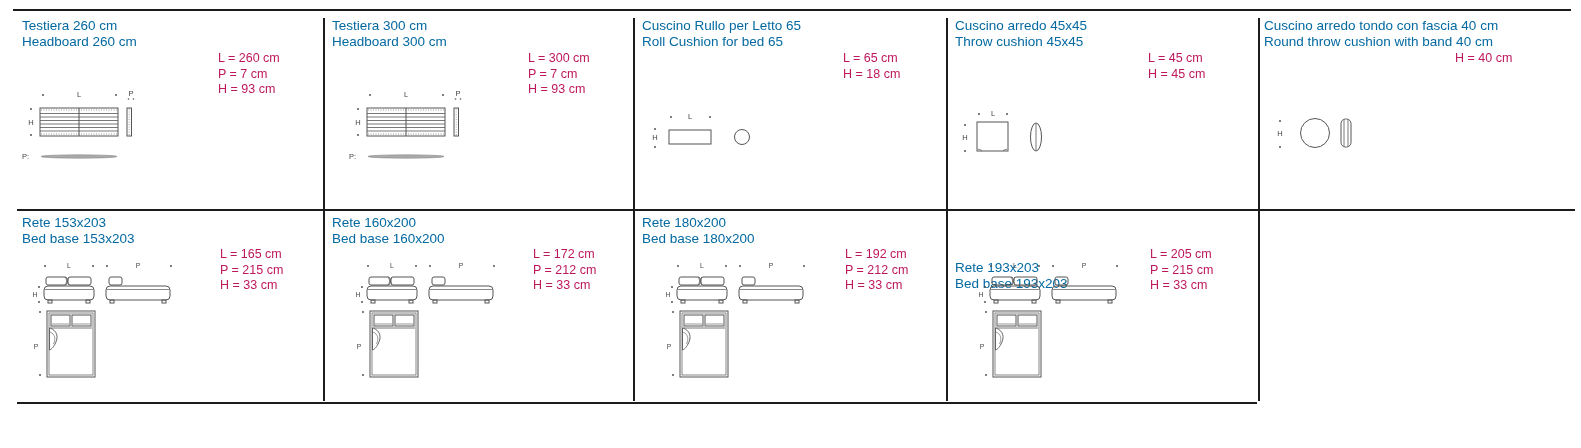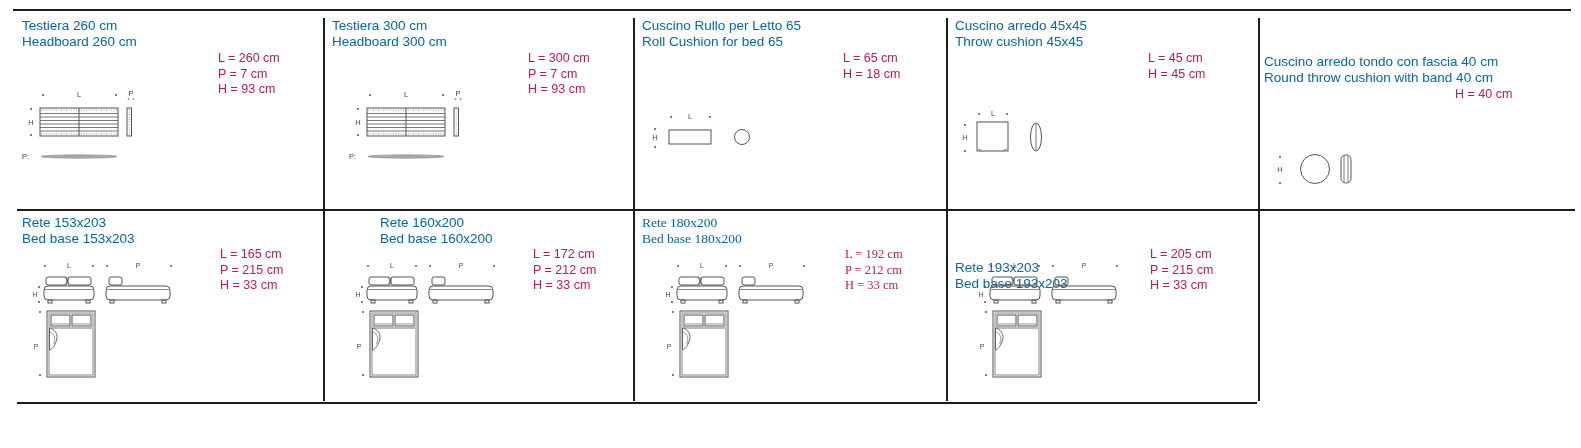--- a/index.html
+++ b/index.html
@@ -191,21 +191,21 @@
     </div>
     <div class="dims" style="left:202px;top:41px;">
       <div>L = 45 cm</div>
       <div>H = 45 cm</div>
     </div>
     <svg class="drawing" style="left:12px;top:94px;" width="110" height="62">
         <use href="#g-square-cushion"></use>
       </svg>
   </div>
 
-  <div class="cell" style="left:1258px;top:10px;width:317px;height:199px;margin-top:36px;">
+  <div class="cell" style="left:1258px;top:10px;width:317px;height:199px;">
     <div class="title" style="left:6px;top:8px;">
       <div>Cuscino arredo tondo con fascia 40 cm</div>
       <div>Round throw cushion with band 40 cm</div>
     </div>
     <div class="dims" style="left:197px;top:41px;">
       <div>H = 40 cm</div>
     </div>
     <svg class="drawing" style="left:12px;top:90px;" width="110" height="62">
         <use href="#g-round-cushion"></use>
       </svg>
@@ -220,35 +220,35 @@
       <div>L = 165 cm</div>
       <div>P = 215 cm</div>
       <div>H = 33 cm</div>
     </div>
     <svg class="drawing" style="left:30px;top:48px;" width="150" height="130">
         <use href="#g-bed"></use>
       </svg>
   </div>
 
   <div class="cell" style="left:323px;top:210px;width:310px;height:192px;">
-    <div class="title" style="left:9px;top:5px;margin-left:48px;">
+    <div class="title" style="left:9px;top:5px;">
       <div>Rete 160x200</div>
       <div>Bed base 160x200</div>
     </div>
     <div class="dims" style="left:210px;top:37px;">
       <div>L = 172 cm</div>
       <div>P = 212 cm</div>
       <div>H = 33 cm</div>
     </div>
     <svg class="drawing" style="left:30px;top:48px;" width="150" height="130">
         <use href="#g-bed"></use>
       </svg>
   </div>
 
-  <div class="cell" style="left:633px;top:210px;width:313px;height:164px;font-family:Liberation Serif, serif;">
+  <div class="cell" style="left:633px;top:210px;width:313px;height:164px;">
     <div class="title" style="left:9px;top:5px;">
       <div>Rete 180x200</div>
       <div>Bed base 180x200</div>
     </div>
     <div class="dims" style="left:212px;top:37px;">
       <div>L = 192 cm</div>
       <div>P = 212 cm</div>
       <div>H = 33 cm</div>
     </div>
     <svg class="drawing" style="left:30px;top:48px;" width="150" height="130">

